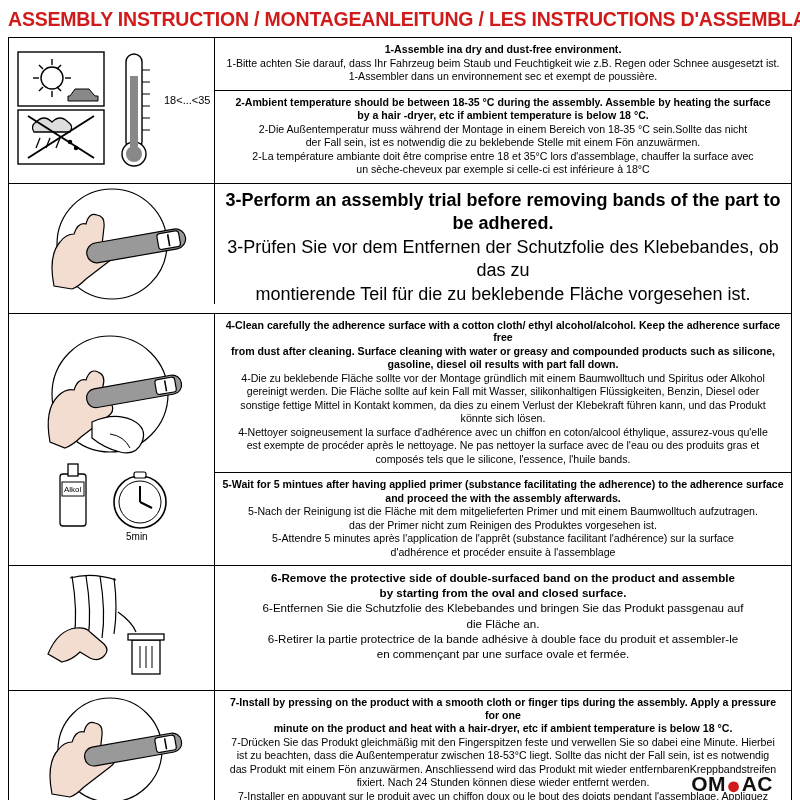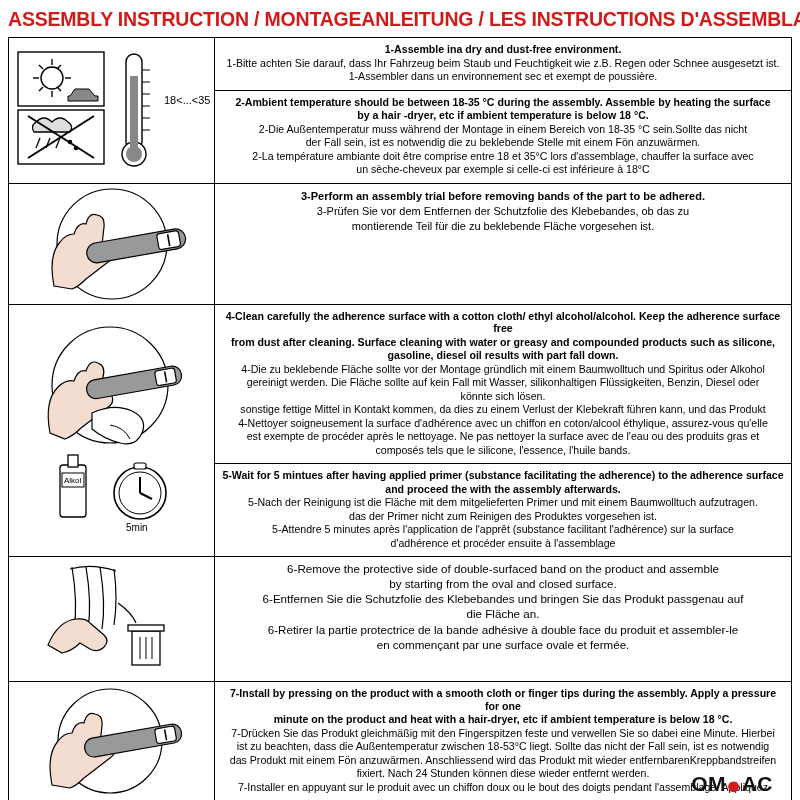--- a/index.html
+++ b/index.html
@@ -63,29 +63,29 @@
   .sub.border-top { border-top: 1.5px solid #000; }
 
   p.l {
     margin: 0 0 1px 0;
     font-size: 10.6px;
     line-height: 1.18;
     text-align: center;
   }
   p.l.en { font-weight: bold; }
   p.l.big {
-    font-size: 11px;
+    font-size: 18px;
     line-height: 1.28;
   }
   p.l.big.en { font-weight: bold; }
   p.l.mid {
     font-size: 11.6px;
     line-height: 1.22;
   }
-  p.l.mid.en { font-weight: normal; }
+  p.l.mid.en { font-weight: bold; }
 
   
   svg { display: block; }
 
   .footer {
     position: absolute;
     right: 27px;
     bottom: 4px;
     font-weight: bold;
     font-size: 21px;
@@ -226,22 +226,22 @@
           <text x="112" y="210" font-family="Liberation Sans, sans-serif" font-size="10" fill="#000">5min</text>
         </svg>
       </div>
       <div class="cell-txt split">
         <div class="sub">
           <p class="l en">4-Clean carefully the adherence surface with a cotton cloth/ ethyl alcohol/alcohol. Keep the adherence surface free</p>
           <p class="l en">from dust after cleaning. Surface cleaning with water or greasy and compounded products such as silicone,</p>
           <p class="l en">gasoline, diesel oil results with part fall down.</p>
           <p class="l">4-Die zu beklebende Fläche sollte vor der Montage gründlich mit einem Baumwolltuch und Spiritus oder Alkohol</p>
           <p class="l">gereinigt werden. Die Fläche sollte auf kein Fall mit Wasser, silikonhaltigen Flüssigkeiten, Benzin, Diesel oder</p>
+          <p class="l">sonstige fettige Mittel in Kontakt kommen, da dies zu einem Verlust der Klebekraft führen kann, und das Produkt</p>
           <p class="l">könnte sich lösen.</p>
-          <p class="l">sonstige fettige Mittel in Kontakt kommen, da dies zu einem Verlust der Klebekraft führen kann, und das Produkt</p>
           <p class="l">4-Nettoyer soigneusement la surface d'adhérence avec un chiffon en coton/alcool éthylique, assurez-vous qu'elle</p>
           <p class="l">est exempte de procéder après le nettoyage. Ne pas nettoyer la surface avec de l'eau ou des produits gras et</p>
           <p class="l">composés tels que le silicone, l'essence, l'huile bands.</p>
         </div>
         <div class="sub border-top">
           <p class="l en">5-Wait for 5 mintues after having applied primer (substance facilitating the adherence) to the adherence surface</p>
           <p class="l en">and proceed the with the assembly afterwards.</p>
           <p class="l">5-Nach der Reinigung ist die Fläche mit dem mitgelieferten Primer und mit einem Baumwolltuch aufzutragen.</p>
           <p class="l">das der Primer nicht zum Reinigen des Produktes vorgesehen ist.</p>
           <p class="l">5-Attendre 5 minutes après l'application de l'apprêt (substance facilitant l'adhérence) sur la surface</p>

